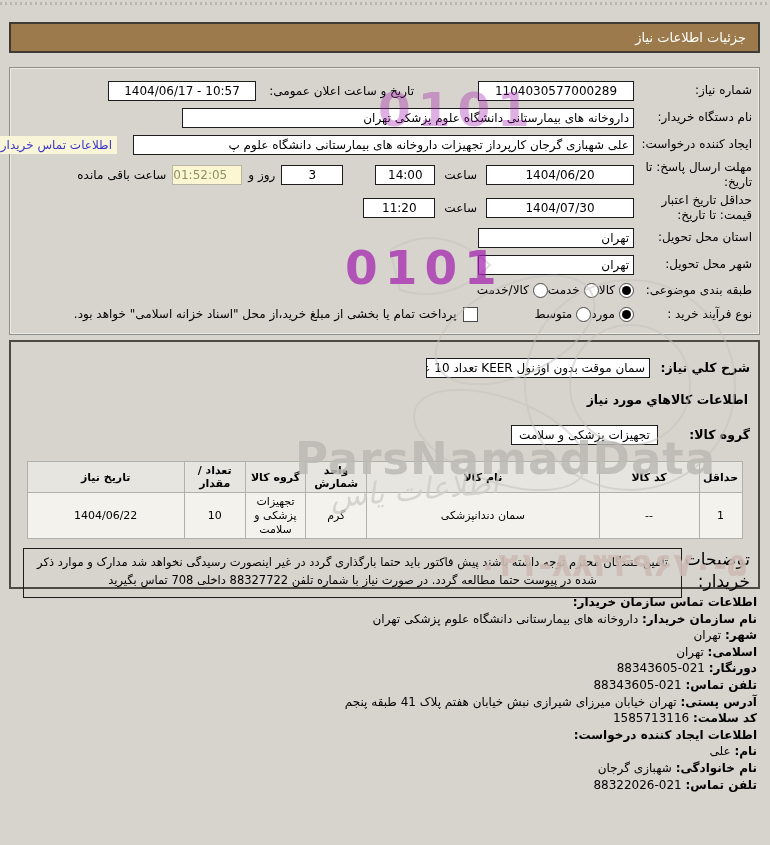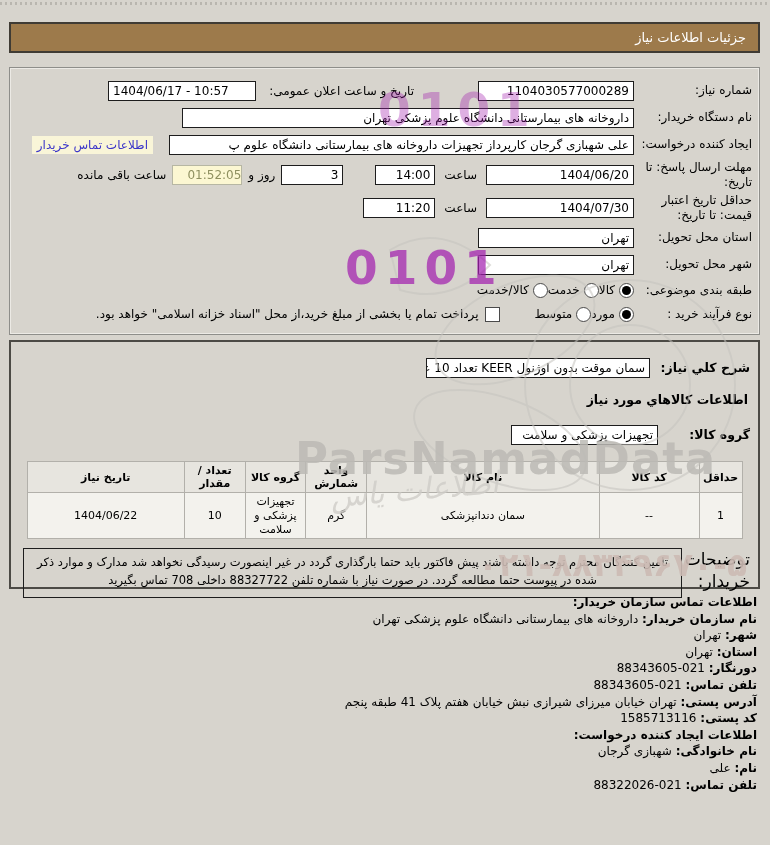--- a/index.html
+++ b/index.html
@@ -23,29 +23,29 @@
     border:1px solid #8e8e8a;box-shadow:inset 0 0 0 1px #eceae5;
     box-sizing:border-box;padding:9px 7px 0 6px;
   }
   .row{display:flex;align-items:center;}
   .h27{height:27px}.h33{height:33px}.h24{height:24px}
   .lbl{width:118px;flex-shrink:0;line-height:1.25;padding-left:4px;box-sizing:border-box;}
   .box{
     background:#fff;border:1px solid #1d1d1d;height:20px;line-height:18px;
     box-sizing:border-box;padding:0 4px;overflow:hidden;white-space:nowrap;flex-shrink:0;
   }
-  .center{}.rt{text-align:right}
+  .center{text-align:center}.rt{text-align:right}
   .ltr{direction:ltr;unicode-bidi:isolate;}
   .link{
     color:#3b35c9;background:#f9f5d8;padding:2px 5px;margin-right:16px;
     cursor:pointer;white-space:nowrap;
   }
   .timer{
     background:#fcf7d2;border:1px solid #b7b7a3;color:#8f9060;
-    width:70px;text-align:right;height:20px;line-height:18px;box-sizing:border-box;flex-shrink:0;
+    width:70px;text-align:left;height:20px;line-height:18px;box-sizing:border-box;flex-shrink:0;
   }
   .radio{
     width:13px;height:13px;border-radius:50%;border:1px solid #4a4a4a;background:#fff;
     display:inline-block;position:relative;margin-left:4px;flex-shrink:0;cursor:pointer;
   }
   .radio.sel::after{content:"";position:absolute;left:2px;top:2px;right:2px;bottom:2px;background:#000;border-radius:50%;}
   .cb{width:13px;height:13px;border:1px solid #4a4a4a;background:#fff;display:inline-block;margin-left:6px;flex-shrink:0;cursor:pointer;}
   .optlab{margin-left:0;white-space:nowrap;}
   .sec2{
     position:absolute;top:340px;right:10px;left:9px;height:249px;
@@ -95,21 +95,21 @@
     <div class="box center ltr" style="width:148px">1404/06/17 - 10:57</div>
   </div>
 
   <div class="row h27">
     <div class="lbl">نام دستگاه خریدار:</div>
     <div class="box rt" style="width:452px">داروخانه های بیمارستانی دانشگاه علوم پزشکی تهران</div>
   </div>
 
   <div class="row h27">
     <div class="lbl">ایجاد کننده درخواست:</div>
-    <div class="box rt" style="width:465px">علی شهبازی گرجان کارپرداز تجهیزات داروخانه های بیمارستانی دانشگاه علوم پ</div>
+    <div class="box rt" style="width:501px">علی شهبازی گرجان کارپرداز تجهیزات داروخانه های بیمارستانی دانشگاه علوم پ</div>
     <a class="link">اطلاعات تماس خریدار</a>
   </div>
 
   <div class="row h33">
     <div class="lbl">مهلت ارسال پاسخ: تا تاریخ:</div>
     <div class="box center" style="width:148px">1404/06/20</div>
     <div style="margin:0 9px;white-space:nowrap">ساعت</div>
     <div class="box center" style="width:60px">14:00</div>
     <div style="width:32px"></div>
     <div class="box center" style="width:62px">3</div>
@@ -143,21 +143,21 @@
     <span class="optlab">خدمت</span>
     <span class="radio"></span>
     <span class="optlab">کالا/خدمت</span>
   </div>
 
   <div class="row h24">
     <div class="lbl">نوع فرآیند خرید :</div>
     <span class="radio sel"></span>
     <span class="optlab">مورد</span>
     <span class="radio"></span>
-    <span class="optlab" style="margin-left:35px">متوسط</span>
+    <span class="optlab" style="margin-left:57px">متوسط</span>
     <span class="cb"></span>
     <span style="line-height:1.2">پرداخت تمام یا بخشی از مبلغ خرید،از محل "اسناد خزانه اسلامی" خواهد بود.</span>
   </div>
 </div>
 
 <div class="sec2">
 
   <div class="row h27">
     <div class="biglbl" style="width:100px;flex-shrink:0">شرح کلي نیاز:</div>
     <div class="box descbox">سمان موقت بدون اوژنول KEER تعداد 10 عدد</div>
@@ -207,28 +207,28 @@
   <div class="notesrow">
     <div class="noteslbl">توضیحات خریدار:</div>
     <div class="notesbox">تامین کنندگان محترم توجه داشته باشند پیش فاکتور باید حتما بارگذاری گردد در غیر اینصورت رسیدگی نخواهد شد مدارک و موارد ذکر شده در پیوست حتما مطالعه گردد. در صورت نیاز با شماره تلفن 88327722 داخلی 708 تماس بگیرید</div>
   </div>
 </div>
 
 <div class="sec3">
   <div class="b">اطلاعات تماس سازمان خریدار:</div>
   <div><span class="b">نام سازمان خریدار:</span> <span>داروخانه های بیمارستانی دانشگاه علوم پزشکی تهران</span></div>
   <div><span class="b">شهر:</span> <span>تهران</span></div>
-  <div><span class="b">استان:</span> <span>تهران</span></div>
+  <div><span class="b">اسلامی:</span> <span>تهران</span></div>
   <div><span class="b">دورنگار:</span> <span class="ltr">88343605-021</span></div>
   <div><span class="b">تلفن تماس:</span> <span class="ltr">88343605-021</span></div>
   <div><span class="b">آدرس پستی:</span> <span>تهران خیابان میرزای شیرازی نبش خیابان هفتم پلاک 41 طبقه پنجم</span></div>
-  <div><span class="b">کد پستی:</span> <span>1585713116</span></div>
+  <div><span class="b">کد سلامت:</span> <span>1585713116</span></div>
   <div class="b">اطلاعات ایجاد کننده درخواست:</div>
+  <div><span class="b">نام:</span> <span>علی</span></div>
   <div><span class="b">نام خانوادگی:</span> <span>شهبازی گرجان</span></div>
-  <div><span class="b">نام:</span> <span>علی</span></div>
   <div><span class="b">تلفن تماس:</span> <span class="ltr">88322026-021</span></div>
 </div>
 
 <svg class="wm" style="top:210px;right:-30px;width:470px;height:330px" viewBox="0 0 470 330">
   <g fill="none" stroke="#c6c4bf" stroke-width="2">
     <circle cx="300" cy="175" r="105"></circle>
     <circle cx="300" cy="175" r="60"></circle>
     <ellipse cx="185" cy="120" rx="85" ry="45" transform="rotate(-25 185 120)"></ellipse>
     <ellipse cx="170" cy="230" rx="90" ry="42" transform="rotate(20 170 230)"></ellipse>
     <path d="M60 40 Q 110 10 160 55 Q 120 95 70 80 Z"></path>

